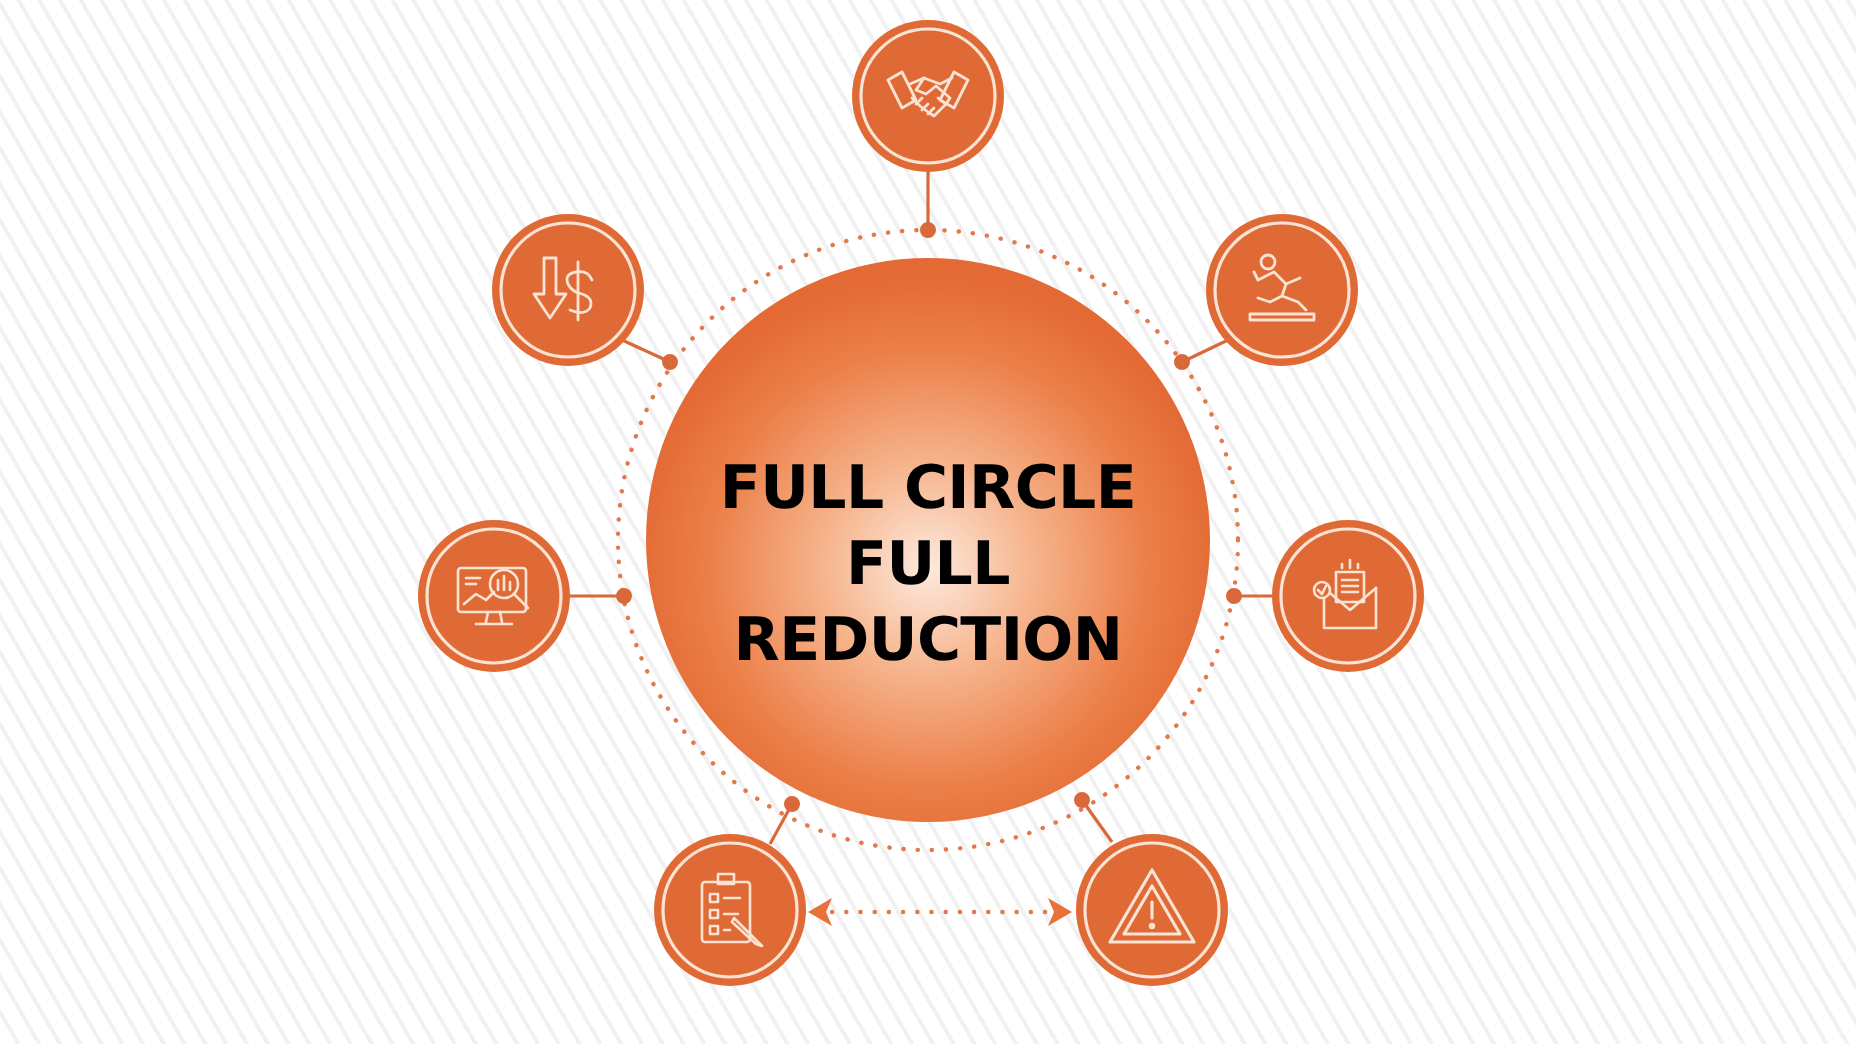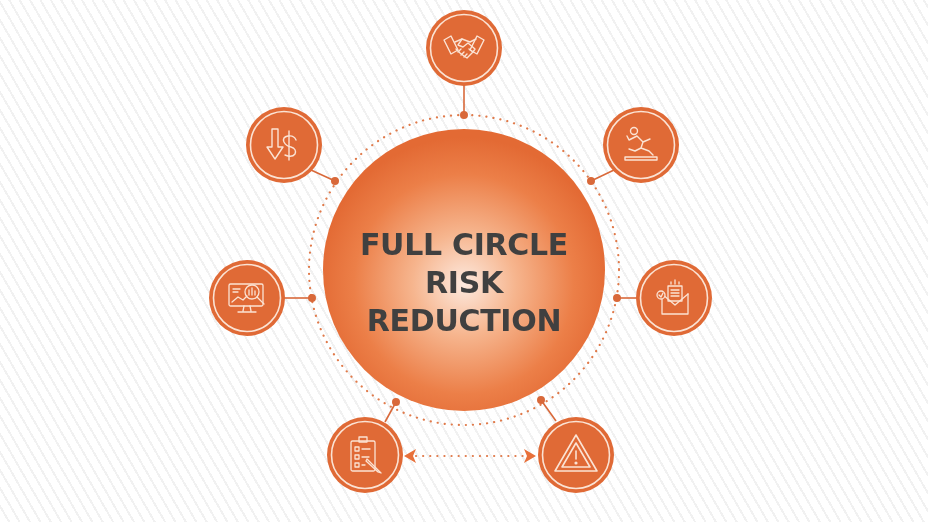--- a/index.html
+++ b/index.html
@@ -8,21 +8,21 @@
       background-color: #ffffff;
       background-image: repeating-linear-gradient(60deg, #ffffff 0px, #ffffff 7px, #f1f1f1 7px, #f1f1f1 9px);
       position: relative;
       font-family: "Liberation Sans", "DejaVu Sans", sans-serif;
     }
     #diagram { position: absolute; left: 0; top: 0; width: 928px; height: 522px; }
     .center-title {
       position: absolute;
       left: 324px; top: 226px; width: 280px;
       text-align: center;
-      color: #404040;
+      color: #000000;
       font-weight: bold;
       font-size: 30px;
       line-height: 38px;
       letter-spacing: -0.3px;
       font-family: "DejaVu Sans", "Liberation Sans", sans-serif;
     }
     .center-title span { display: block; }
   </style>
 </head>
 <body>
@@ -146,14 +146,14 @@
       <path d="M0 -20 L21 16 L-21 16 Z"></path>
       <path d="M0 -12 L14 12 L-14 12 Z"></path>
       <path d="M0 -4 L0 4"></path>
       <circle cx="0" cy="8" r="0.8" fill="#fbe3d4"></circle>
     </g>
   </g>
 </svg>
 
 <div class="center-title">
   <span>FULL CIRCLE</span>
-  <span>RISK REDUCTION</span>
+  <span>FULL REDUCTION</span>
 </div>
 
 </body></html>

